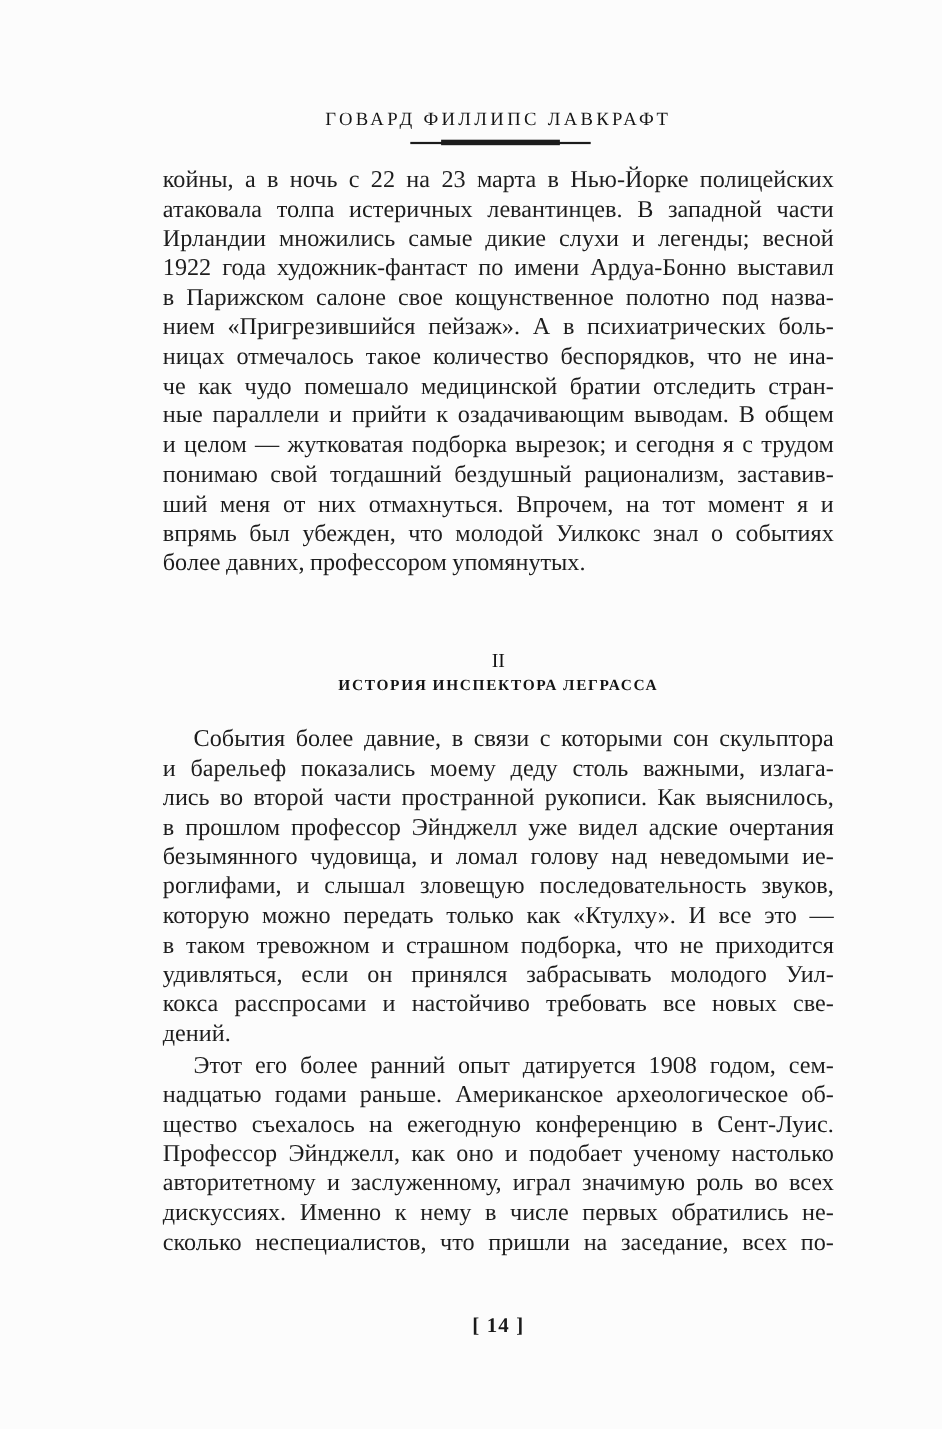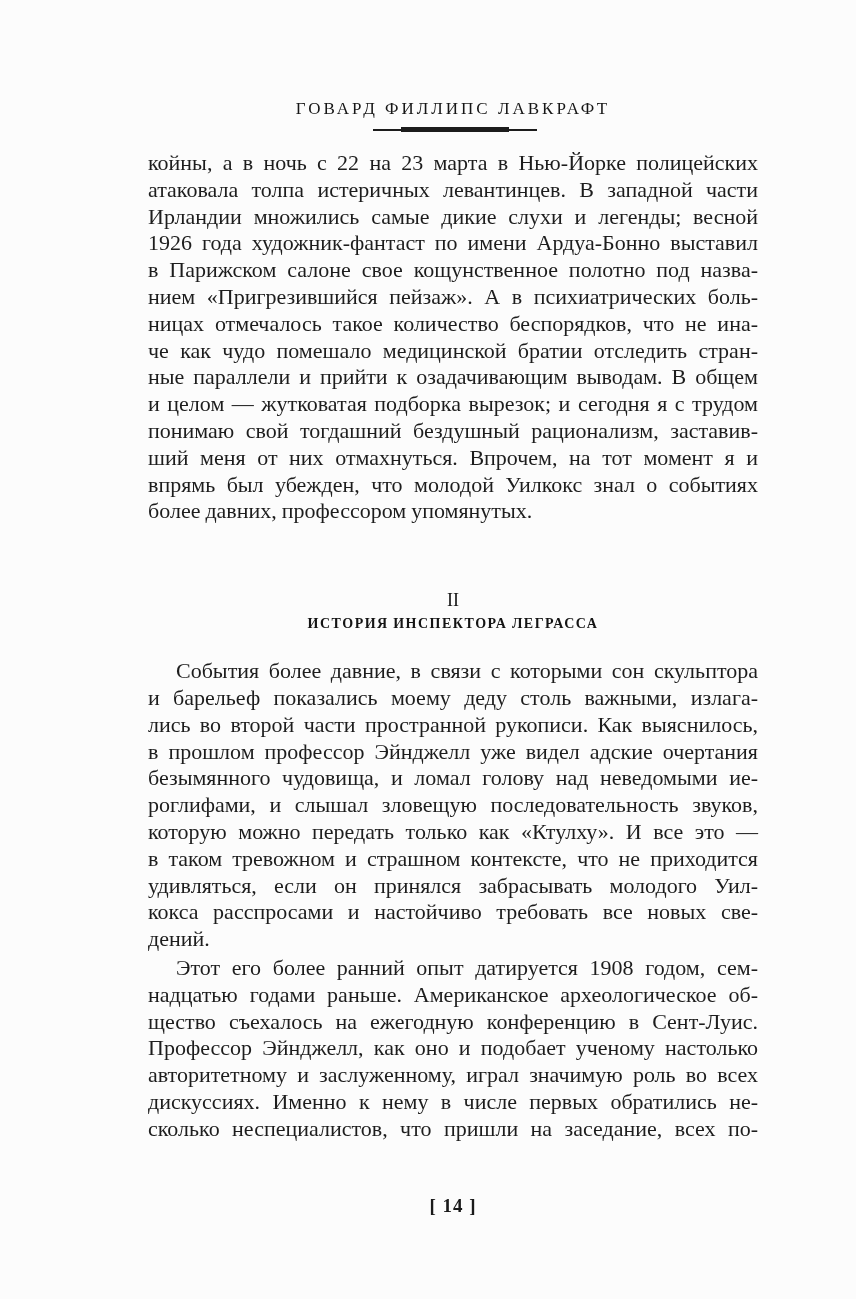--- a/index.html
+++ b/index.html
@@ -121,21 +121,21 @@
     <div class="thin"></div>
     <div class="thick"></div>
   </div>
 
   <div class="column">
 
     <div class="para">
         <div class="tl">койны, а в ночь с 22 на 23 марта в Нью-Йорке полицейских</div>
         <div class="tl">атаковала толпа истеричных левантинцев. В западной части</div>
         <div class="tl">Ирландии множились самые дикие слухи и легенды; весной</div>
-        <div class="tl">1926 года художник-фантаст по имени Ардуа-Бонно выставил</div>
+        <div class="tl">1922 года художник-фантаст по имени Ардуа-Бонно выставил</div>
         <div class="tl">в Парижском салоне свое кощунственное полотно под назва-</div>
         <div class="tl">нием «Пригрезившийся пейзаж». А в психиатрических боль-</div>
         <div class="tl">ницах отмечалось такое количество беспорядков, что не ина-</div>
         <div class="tl">че как чудо помешало медицинской братии отследить стран-</div>
         <div class="tl">ные параллели и прийти к озадачивающим выводам. В общем</div>
         <div class="tl">и целом — жутковатая подборка вырезок; и сегодня я с трудом</div>
         <div class="tl">понимаю свой тогдашний бездушный рационализм, заставив-</div>
         <div class="tl">ший меня от них отмахнуться. Впрочем, на тот момент я и</div>
         <div class="tl">впрямь был убежден, что молодой Уилкокс знал о событиях</div>
         <div class="tl lastline">более давних, профессором упомянутых.</div>
@@ -147,21 +147,21 @@
     </div>
 
     <div class="para">
         <div class="tl first">События более давние, в связи с которыми сон скульптора</div>
         <div class="tl">и барельеф показались моему деду столь важными, излага-</div>
         <div class="tl">лись во второй части пространной рукописи. Как выяснилось,</div>
         <div class="tl">в прошлом профессор Эйнджелл уже видел адские очертания</div>
         <div class="tl">безымянного чудовища, и ломал голову над неведомыми ие-</div>
         <div class="tl">роглифами, и слышал зловещую последовательность звуков,</div>
         <div class="tl">которую можно передать только как «Ктулху». И все это —</div>
-        <div class="tl">в таком тревожном и страшном контексте, что не приходится</div>
+        <div class="tl">в таком тревожном и страшном подборка, что не приходится</div>
         <div class="tl">удивляться, если он принялся забрасывать молодого Уил-</div>
         <div class="tl">кокса расспросами и настойчиво требовать все новых све-</div>
         <div class="tl lastline">дений.</div>
       </div>
     <div class="p-followup para">
         <div class="tl first">Этот его более ранний опыт датируется 1908 годом, сем-</div>
         <div class="tl">надцатью годами раньше. Американское археологическое об-</div>
         <div class="tl">щество съехалось на ежегодную конференцию в Сент-Луис.</div>
         <div class="tl">Профессор Эйнджелл, как оно и подобает ученому настолько</div>
         <div class="tl">авторитетному и заслуженному, играл значимую роль во всех</div>

